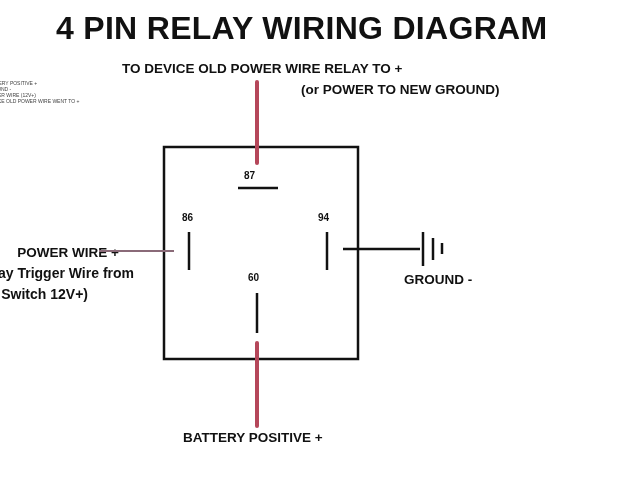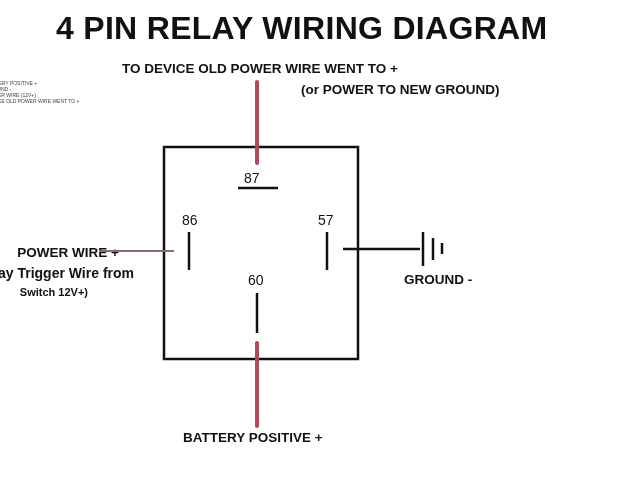--- a/index.html
+++ b/index.html
@@ -1,50 +1,50 @@
 <!DOCTYPE html>
 <html><head>
   <meta charset="utf-8">
   <style>
     html, body { margin: 0; padding: 0; background: #ffffff; }
     body { width: 640px; height: 480px; position: relative; overflow: hidden;
            font-family: "Liberation Sans", "DejaVu Sans", sans-serif; color: #111; }
     .abs { position: absolute; white-space: nowrap; }
     .title { left: 56px; top: 10px; font-size: 32px; font-weight: bold; letter-spacing: 0.3px; }
     .label { font-size: 13.5px; font-weight: bold; }
-    .pin { font-size: 14px; font-weight: normal; }
+    .pin { font-size: 10px; font-weight: bold; }
     .legend { left: -14px; top: 80px; font-size: 5px; line-height: 6px; color: #444; }
     .legend div { white-space: nowrap; }
     svg.wires { position: absolute; left: 0; top: 0; }
   </style>
 </head>
 <body>
 
 <div class="abs title">4 PIN RELAY WIRING DIAGRAM</div>
 
 <div class="abs legend">
   <div>BATTERY POSITIVE +</div>
   <div>GROUND -</div>
   <div>POWER WIRE (12V+)</div>
   <div>DEVICE OLD POWER WIRE WENT TO +</div>
 </div>
 
-<div class="abs label" style="left:122px; top:61px;">TO DEVICE OLD POWER WIRE WENT TO +</div>
+<div class="abs label" style="left:122px; top:61px;">TO DEVICE OLD POWER WIRE RELAY TO +</div>
 <div class="abs label" style="left:301px; top:82px;">(or POWER TO NEW GROUND)</div>
 
 <div class="abs label" style="right:521px; top:245px; text-align:left;">POWER WIRE +</div>
 <div class="abs label" style="right:506px; top:265px; text-align:right; font-size:14px;">Relay Trigger Wire from</div>
-<div class="abs label" style="right:552px; top:286px; text-align:right; font-size:11px;">Switch  12V+)</div>
+<div class="abs label" style="right:552px; top:286px; text-align:right; font-size:14px;">Switch  12V+)</div>
 
 <div class="abs label" style="left:404px; top:272px;">GROUND -</div>
 <div class="abs label" style="left:183px; top:430px;">BATTERY POSITIVE +</div>
 
 <div class="abs pin" style="left:244px; top:170px;">87</div>
 <div class="abs pin" style="left:182px; top:212px;">86</div>
-<div class="abs pin" style="left:318px; top:212px;">57</div>
+<div class="abs pin" style="left:318px; top:212px;">94</div>
 <div class="abs pin" style="left:248px; top:272px;">60</div>
 
 <svg class="wires" width="640" height="480" viewBox="0 0 640 480">
 
   <rect id="relay-box" x="164" y="147" width="194" height="212" fill="none" stroke-width="2.5" stroke="#111111"></rect>
 
   <line id="c87" x1="238" y1="188" x2="278" y2="188" stroke-width="2.5" stroke="#111111"></line>
   <line id="c86" x1="189" y1="232" x2="189" y2="270" stroke-width="2.5" stroke="#111111"></line>
   <line id="c85" x1="327" y1="232" x2="327" y2="270" stroke-width="2.5" stroke="#111111"></line>
   <line id="c30" x1="257" y1="293" x2="257" y2="333" stroke-width="2.5" stroke="#111111"></line>

